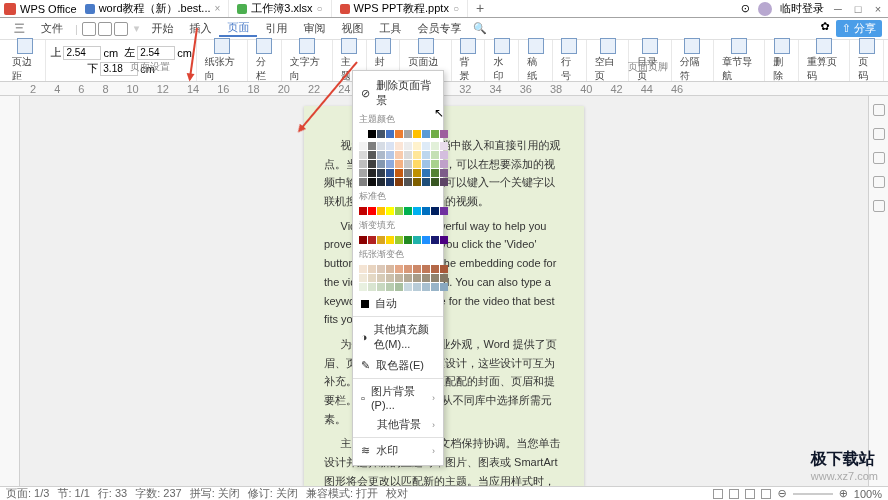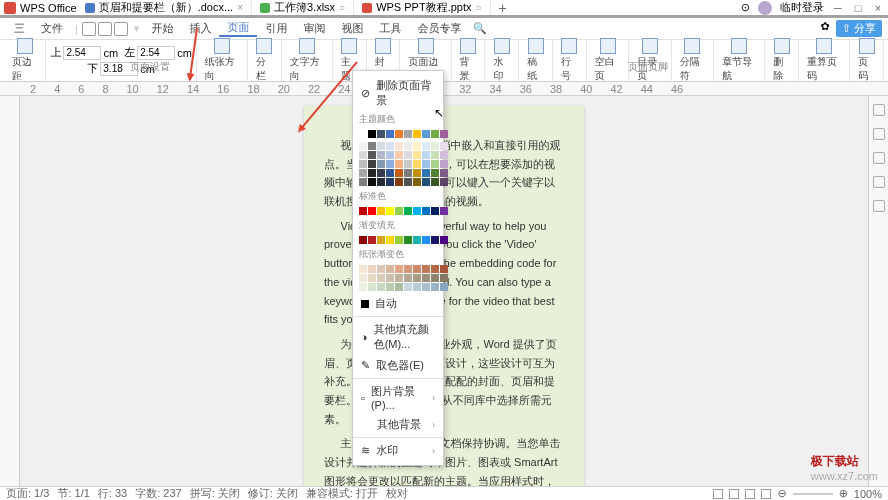--- a/index.html
+++ b/index.html
@@ -1,17 +1,17 @@
 <!DOCTYPE html>
 <html><head>
 <meta charset="utf-8">
 <style>
 *{margin:0;padding:0;box-sizing:border-box;font-family:"Microsoft YaHei",sans-serif;font-size:11px}
 body{background:#f5f5f5;width:888px;height:500px;overflow:hidden;position:relative}
-.titlebar{height:18px;background:#fff;display:flex;align-items:center;padding:0 4px;border-bottom:3px solid #a3a3a3}
+.titlebar{height:18px;background:#fff;display:flex;align-items:center;padding:0 4px;border-bottom:1px solid #a3a3a3}
 .app-logo{width:12px;height:12px;background:#d94b3c;border-radius:2px;margin-right:4px}
 .tabs{display:flex;flex:1;height:100%}
 .tab{display:flex;align-items:center;padding:0 8px;border-right:1px solid #e8e8e8;cursor:pointer;gap:4px}
 .tab-icon{width:10px;height:10px;border-radius:2px}
 .tab-icon.doc{background:#4a7bc8}
 .tab-icon.xls{background:#4caf50}
 .tab-icon.ppt{background:#d94b3c}
 .tab-close{color:#999;font-size:10px}
 .tab-add{padding:0 8px;color:#666;font-size:14px}
 .title-right{display:flex;align-items:center;gap:8px;margin-left:auto}
@@ -46,34 +46,34 @@
 .dd-sep{height:1px;background:#e0e0e0;margin:2px 0}
 .color-grid{display:grid;grid-template-columns:repeat(10,8px);gap:1px;padding:2px 6px}
 .sw{width:8px;height:8px;cursor:pointer}
 .dd-arrow{margin-left:auto;color:#888;font-size:9px}
 .statusbar{position:absolute;bottom:0;left:0;right:0;height:14px;background:#fff;border-top:1px solid #d0d0d0;display:flex;align-items:center;padding:0 6px;font-size:10px;color:#666;gap:8px}
 .statusbar .right{margin-left:auto;display:flex;gap:6px;align-items:center}
 .st-ico{width:10px;height:10px;border:1px solid #999}
 .arrow-red{position:absolute;width:2px;background:#d43;transform-origin:top;z-index:50}
 .arrow-red::after{content:"";position:absolute;bottom:-6px;left:-3px;border:4px solid transparent;border-top:8px solid #d43}
 .watermark{position:absolute;bottom:18px;right:10px;font-size:9px;color:#aaa;z-index:200}
-.watermark b{color:#b91c1c;font-size:12px}
+.watermark b{color:#0f172a;font-size:16px}
 .margin-inputs{display:flex;flex-direction:column;gap:1px;padding:1px 4px}
 .cursor-arrow{position:absolute;top:106px;left:434px;z-index:150;font-size:12px;color:#000}
 </style>
 </head>
 <body>
 
 <div class="titlebar">
   <div class="app-logo"></div>
   <span>WPS Office</span>
   <div class="tabs">
     <div class="tab">
         <span class="tab-icon doc"></span>
-        <span>页眉和提要栏（新）.docx...</span>
+        <span>word教程（新）.best...</span>
         <span class="tab-close">×</span>
       </div>
     <div class="tab">
         <span class="tab-icon xls"></span>
         <span>工作簿3.xlsx</span>
         <span class="tab-close">○</span>
       </div>
     <div class="tab">
         <span class="tab-icon ppt"></span>
         <span>WPS PPT教程.pptx</span>

